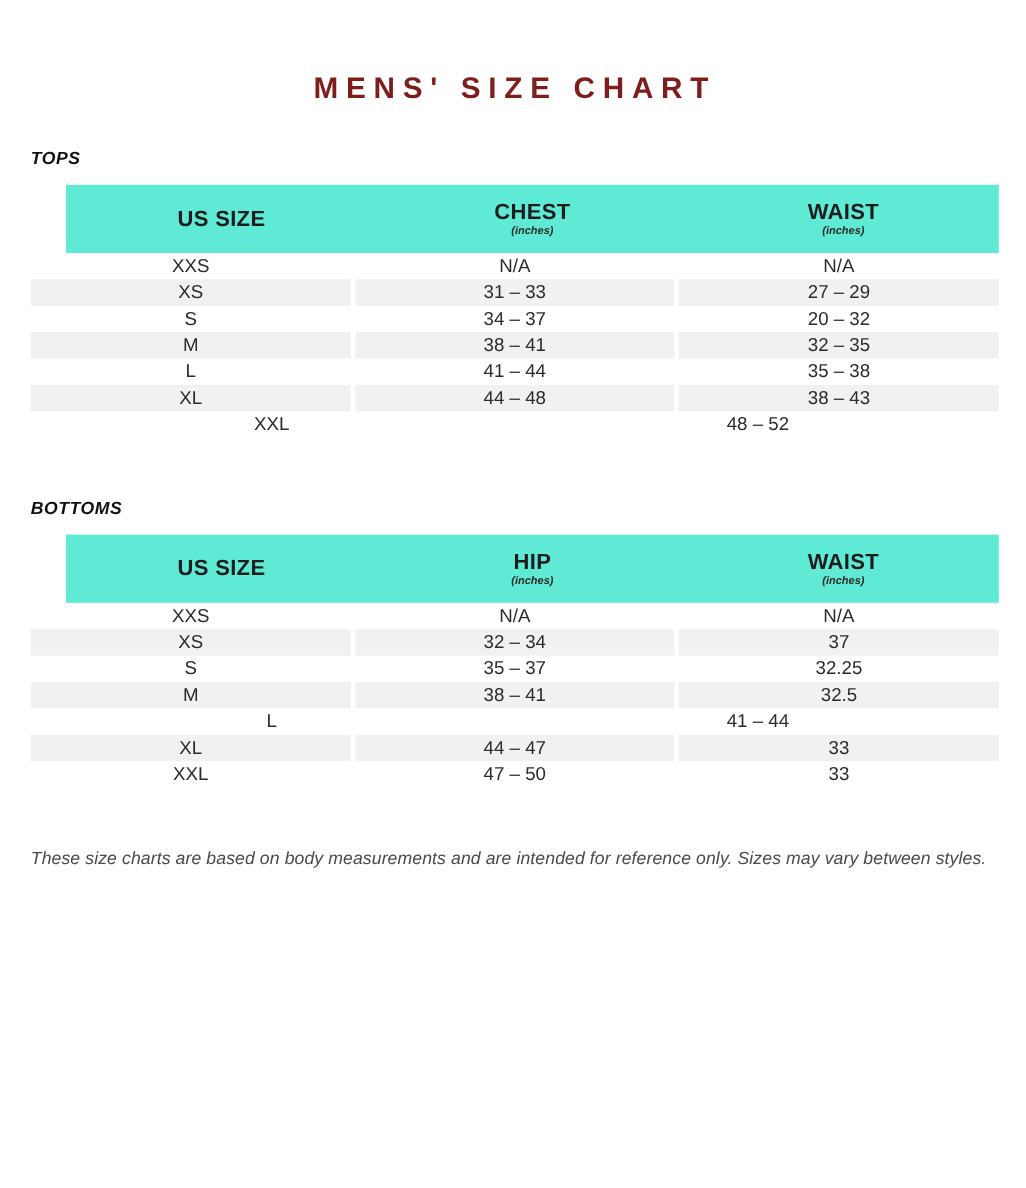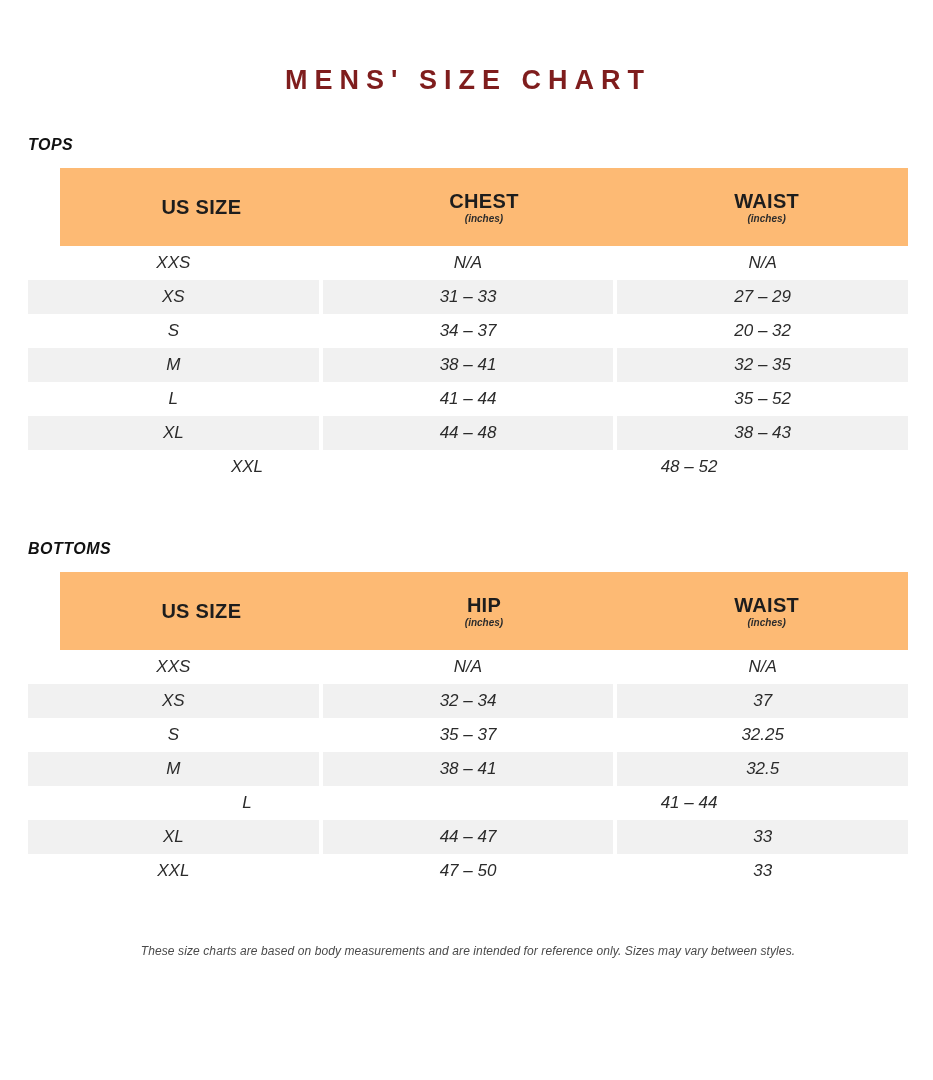--- a/index.html
+++ b/index.html
@@ -30,22 +30,22 @@
     letter-spacing: 0.5px;
     color: #111111;
   }
   .tops-section .section-heading { margin-top: 40px; }
   .bottoms-section .section-heading { margin-top: 56px; }
 
   .size-table { margin-top: 14px; width: 100%; }
 
   .thead {
     display: flex;
-    background: #fdba74;
-    height: 78px;
+    background: #5eead4;
+    height: 62px;
     margin-left: 32px;
   }
   .th {
     flex: 1 1 0;
     display: flex;
     flex-direction: column;
     align-items: center;
     justify-content: center;
     line-height: 1.15;
   }
@@ -59,42 +59,40 @@
     font-size: 10px;
     font-style: italic;
     font-weight: 700;
     color: #2c2c2c;
   }
 
   .tbody { display: block; }
   .tr {
     display: flex;
     gap: 4px;
-    height: 34px;
-    font-style: italic;
+    height: 24px;
   }
   .td {
     flex: 1 1 0;
     display: flex;
     align-items: center;
     justify-content: center;
     font-size: 17px;
     font-weight: 400;
     color: #2b2b2b;
     background: transparent;
   }
   .tr:nth-child(even) .td { background: #f1f1f1; }
 
   .footnote {
     margin-top: 56px;
-    font-size: 12px;
+    font-size: 16px;
     font-style: italic;
     color: #4a4a4a;
     letter-spacing: 0.1px;
-    text-align: center;
   }
 </style>
 </head>
 <body>
 
 <div class="page">
 
   <h1 class="page-title">MENS' SIZE CHART</h1>
 
   <section class="tops-section">
@@ -132,21 +130,21 @@
           <div class="td">20 – 32</div>
         </div>
         <div class="tr">
           <div class="td">M</div>
           <div class="td">38 – 41</div>
           <div class="td">32 – 35</div>
         </div>
         <div class="tr">
           <div class="td">L</div>
           <div class="td">41 – 44</div>
-          <div class="td">35 – 52</div>
+          <div class="td">35 – 38</div>
         </div>
         <div class="tr">
           <div class="td">XL</div>
           <div class="td">44 – 48</div>
           <div class="td">38 – 43</div>
         </div>
         <div class="tr">
           <div class="td">XXL</div>
           <div class="td">48 – 52</div>
         </div>

